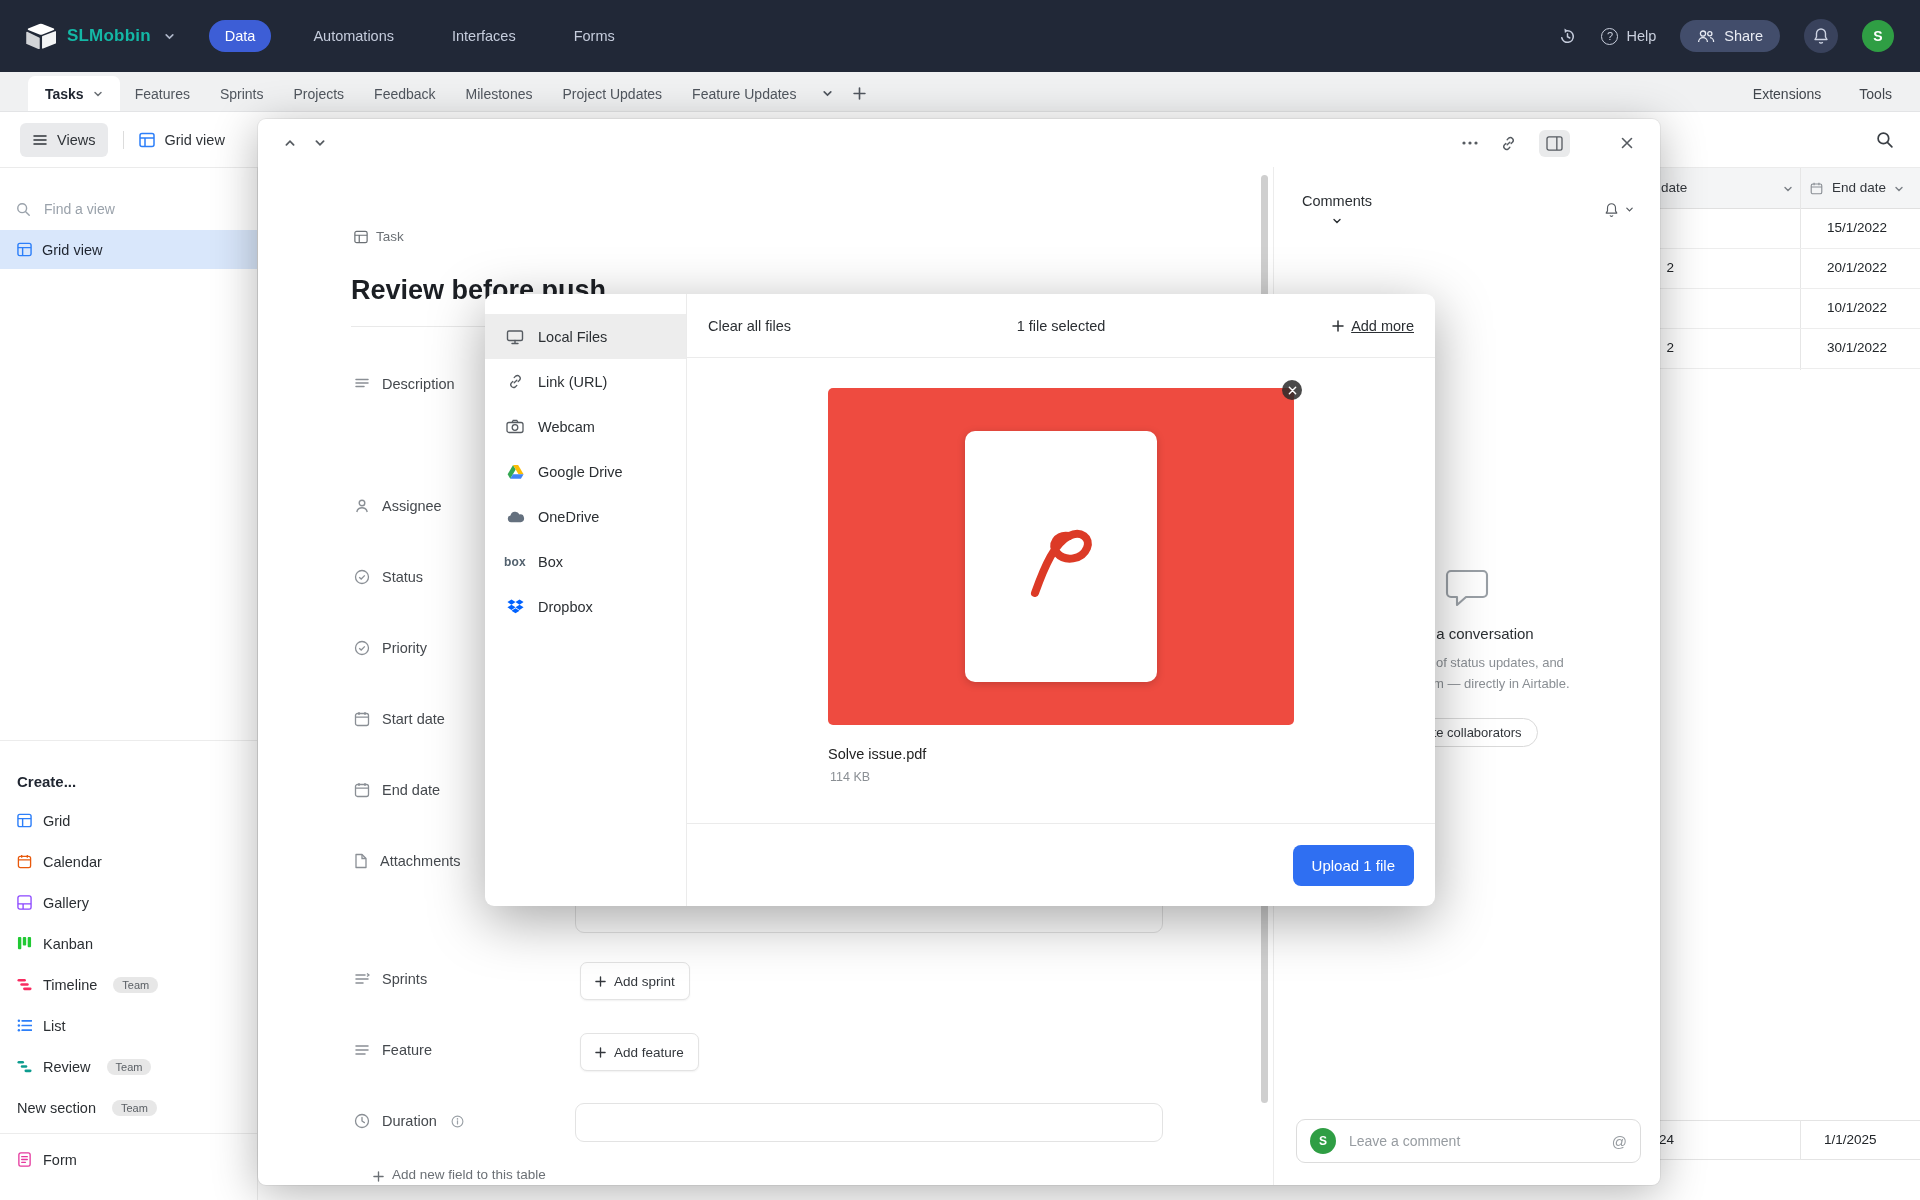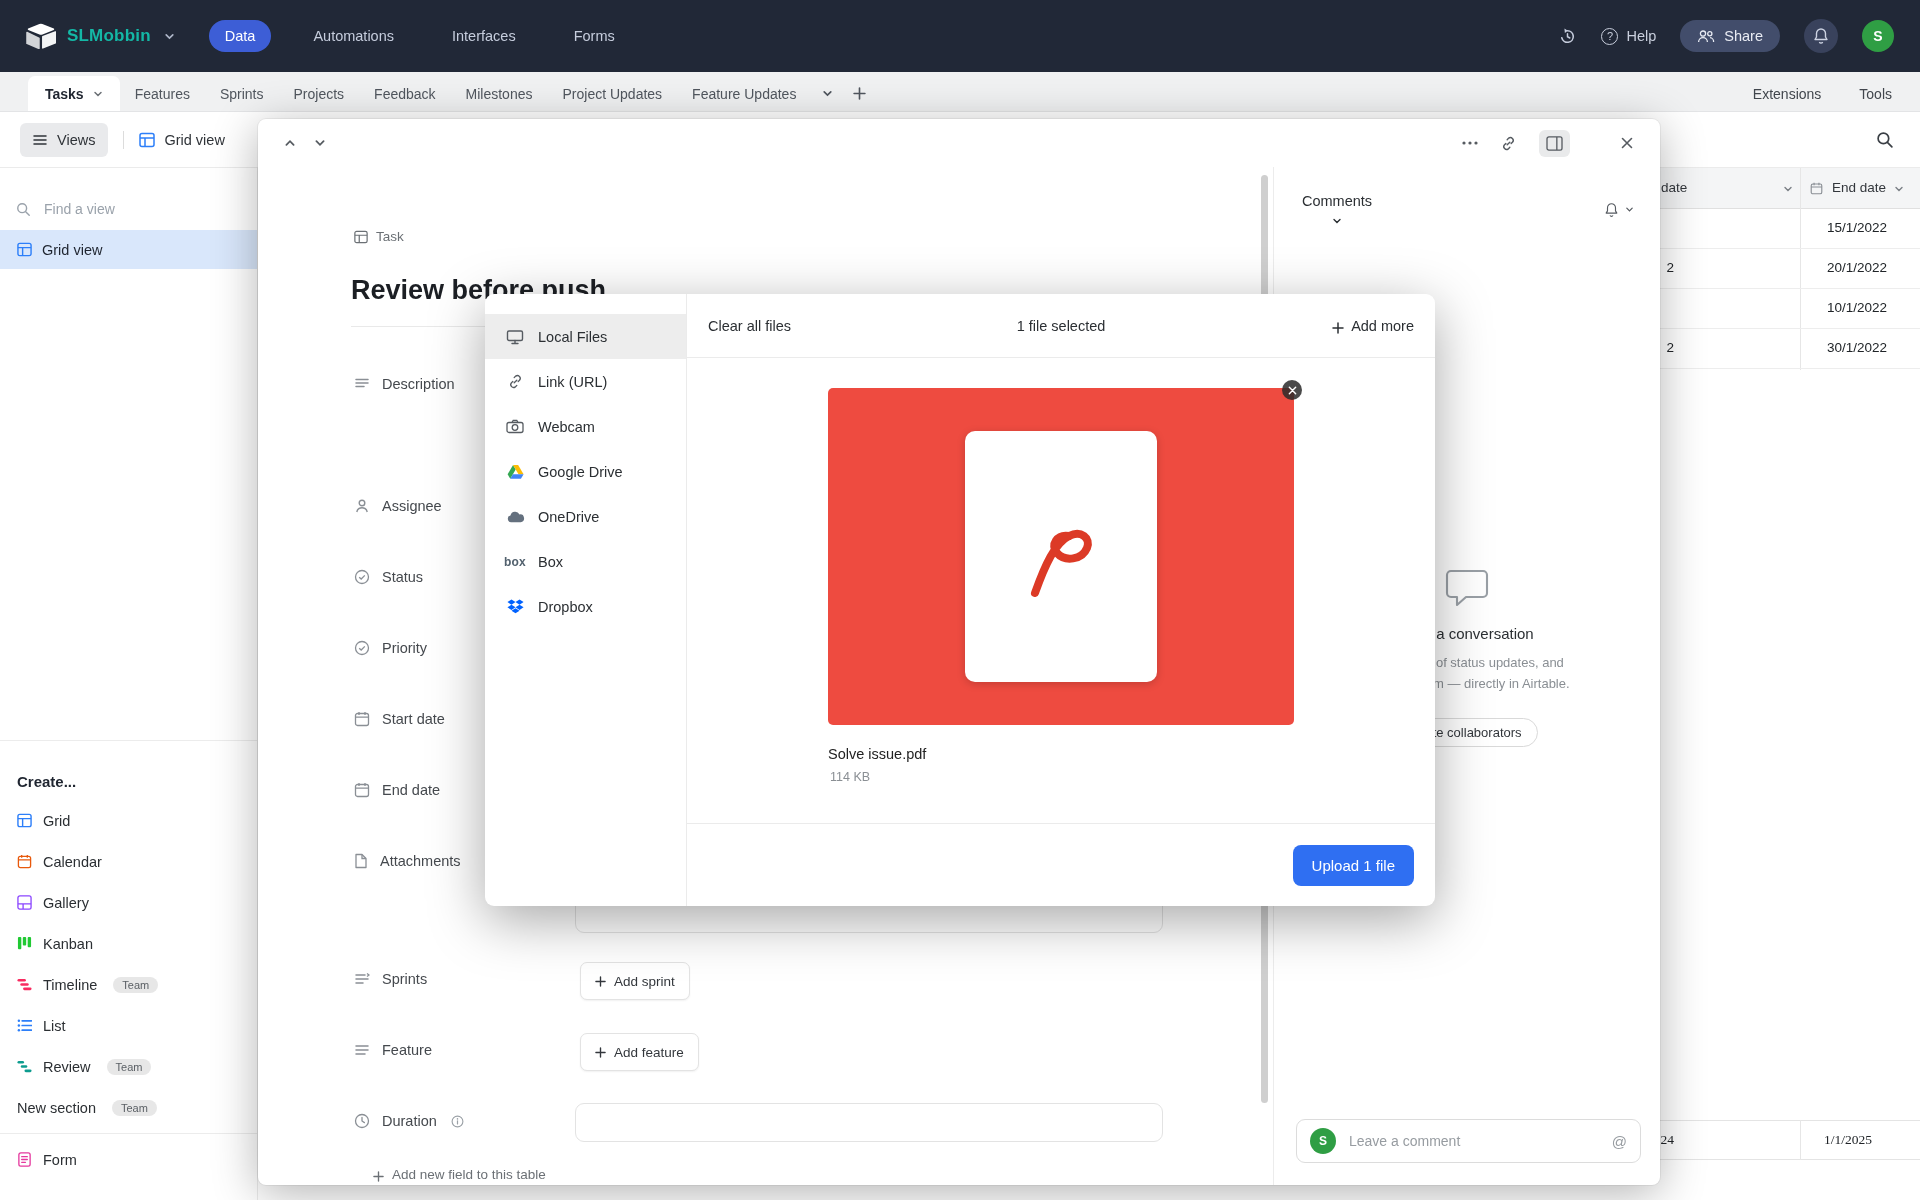--- a/index.html
+++ b/index.html
@@ -70,21 +70,21 @@
   
   .gridpane { position:absolute; top:168px; left:1400px; right:0; bottom:0; background:#fff; z-index:0; }
   .ghead { position:absolute; top:0; left:0; right:0; height:41px; background:#f4f5f6; border-bottom:1px solid #e0e0e0;text-align:right; }
   .ghead .glabel { position:absolute; top:12px; font-size:13.5px; color:#33373c; }
   .gchev { position:absolute; top:16px; color:#7a7f85; }
   .gcolsep { position:absolute; left:400px; top:0; width:1px; height:202px; background:#e6e6e6; }
   .grow { position:absolute; left:0; right:0; height:40px; border-bottom:1px solid #ededed; }
   .gdate { position:absolute; left:427px; top:11px; font-size:13.5px; color:#212529; }
   .gprev { position:absolute; left:258px; top:11px; width:16px; font-size:13.5px; color:#212529; text-align:right; }
   .gbottom { position:absolute; top:952px; left:0; right:0; height:40px;
-    border-top:1px solid #e4e4e4; border-bottom:1px solid #e4e4e4;font-family:Liberation Serif, serif; }
+    border-top:1px solid #e4e4e4; border-bottom:1px solid #e4e4e4; }
   .gbotsep { position:absolute; left:400px; top:952px; width:1px; height:40px; background:#e6e6e6; }
 
   
   .modal { position:absolute; left:258px; top:119px; width:1402px; height:1066px; background:#fff;
     border-radius:8px; box-shadow:0 8px 46px rgba(0,0,0,.30), 0 0 0 1px rgba(0,0,0,.05);
     z-index:10; overflow:hidden; }
   .m-head { position:absolute; top:0; left:0; width:100%; height:48px; display:flex; align-items:center;
     padding:0 26px; color:#565b61; }
   .m-head-left { display:flex; align-items:center; gap:18px; }
   .m-head-right { margin-left:auto; display:flex; align-items:center; gap:22px; }
@@ -138,21 +138,21 @@
   .d-item { height:45px; display:flex; align-items:center; gap:13px; padding:0 20px;
     font-size:14.5px; color:#2b2f33; cursor:pointer; }
   .d-item.sel { background:#ededed; }
   .d-ic { width:20px; display:flex; justify-content:center; color:#565b61; flex:none; }
   .box-logo { font-size:12px; font-weight:700; color:#52616e; letter-spacing:.2px; }
   .d-main { flex:1; position:relative; }
   .d-top { position:relative; height:64px; display:flex; align-items:center; border-bottom:1px solid #ebebeb;
     padding:0 21px; font-size:14.5px; color:#2b2f33; }
   .d-clear { cursor:pointer; }
   .d-count { position:absolute; left:50%; transform:translateX(-50%); }
-  .d-addmore { margin-left:auto; display:flex; align-items:flex-end; gap:7px; cursor:pointer; }
+  .d-addmore { margin-left:auto; display:flex; align-items:center; gap:7px; cursor:pointer;text-decoration:underline; }
   .pdf-card { position:absolute; left:141px; top:94px; width:466px; height:337px; background:#ee4b40; border-radius:5px; }
   .pdf-inner { position:absolute; left:137px; top:43px; width:192px; height:251px; background:#fff;
     border-radius:10px; box-shadow:0 2px 8px rgba(0,0,0,.18); display:flex; align-items:center; justify-content:center; }
   .pdf-x { position:absolute; top:-8px; right:-8px; width:20px; height:20px; border-radius:50%;
     background:rgba(42,42,42,.85); color:#fff; display:flex; align-items:center; justify-content:center; cursor:pointer; }
   .file-name { position:absolute; left:141px; top:452px; font-size:14.5px; color:#222; }
   .file-size { position:absolute; left:143px; top:476px; font-size:12.5px; color:#8a8f94; }
   .d-foot { position:absolute; left:0; right:0; bottom:0; height:83px; border-top:1px solid #ebebeb;
     display:flex; align-items:center; justify-content:flex-end; padding:0 21px; }
   .upload-btn { background:#2f6ff2; color:#fff; font-size:15px; font-weight:500; border:0;

